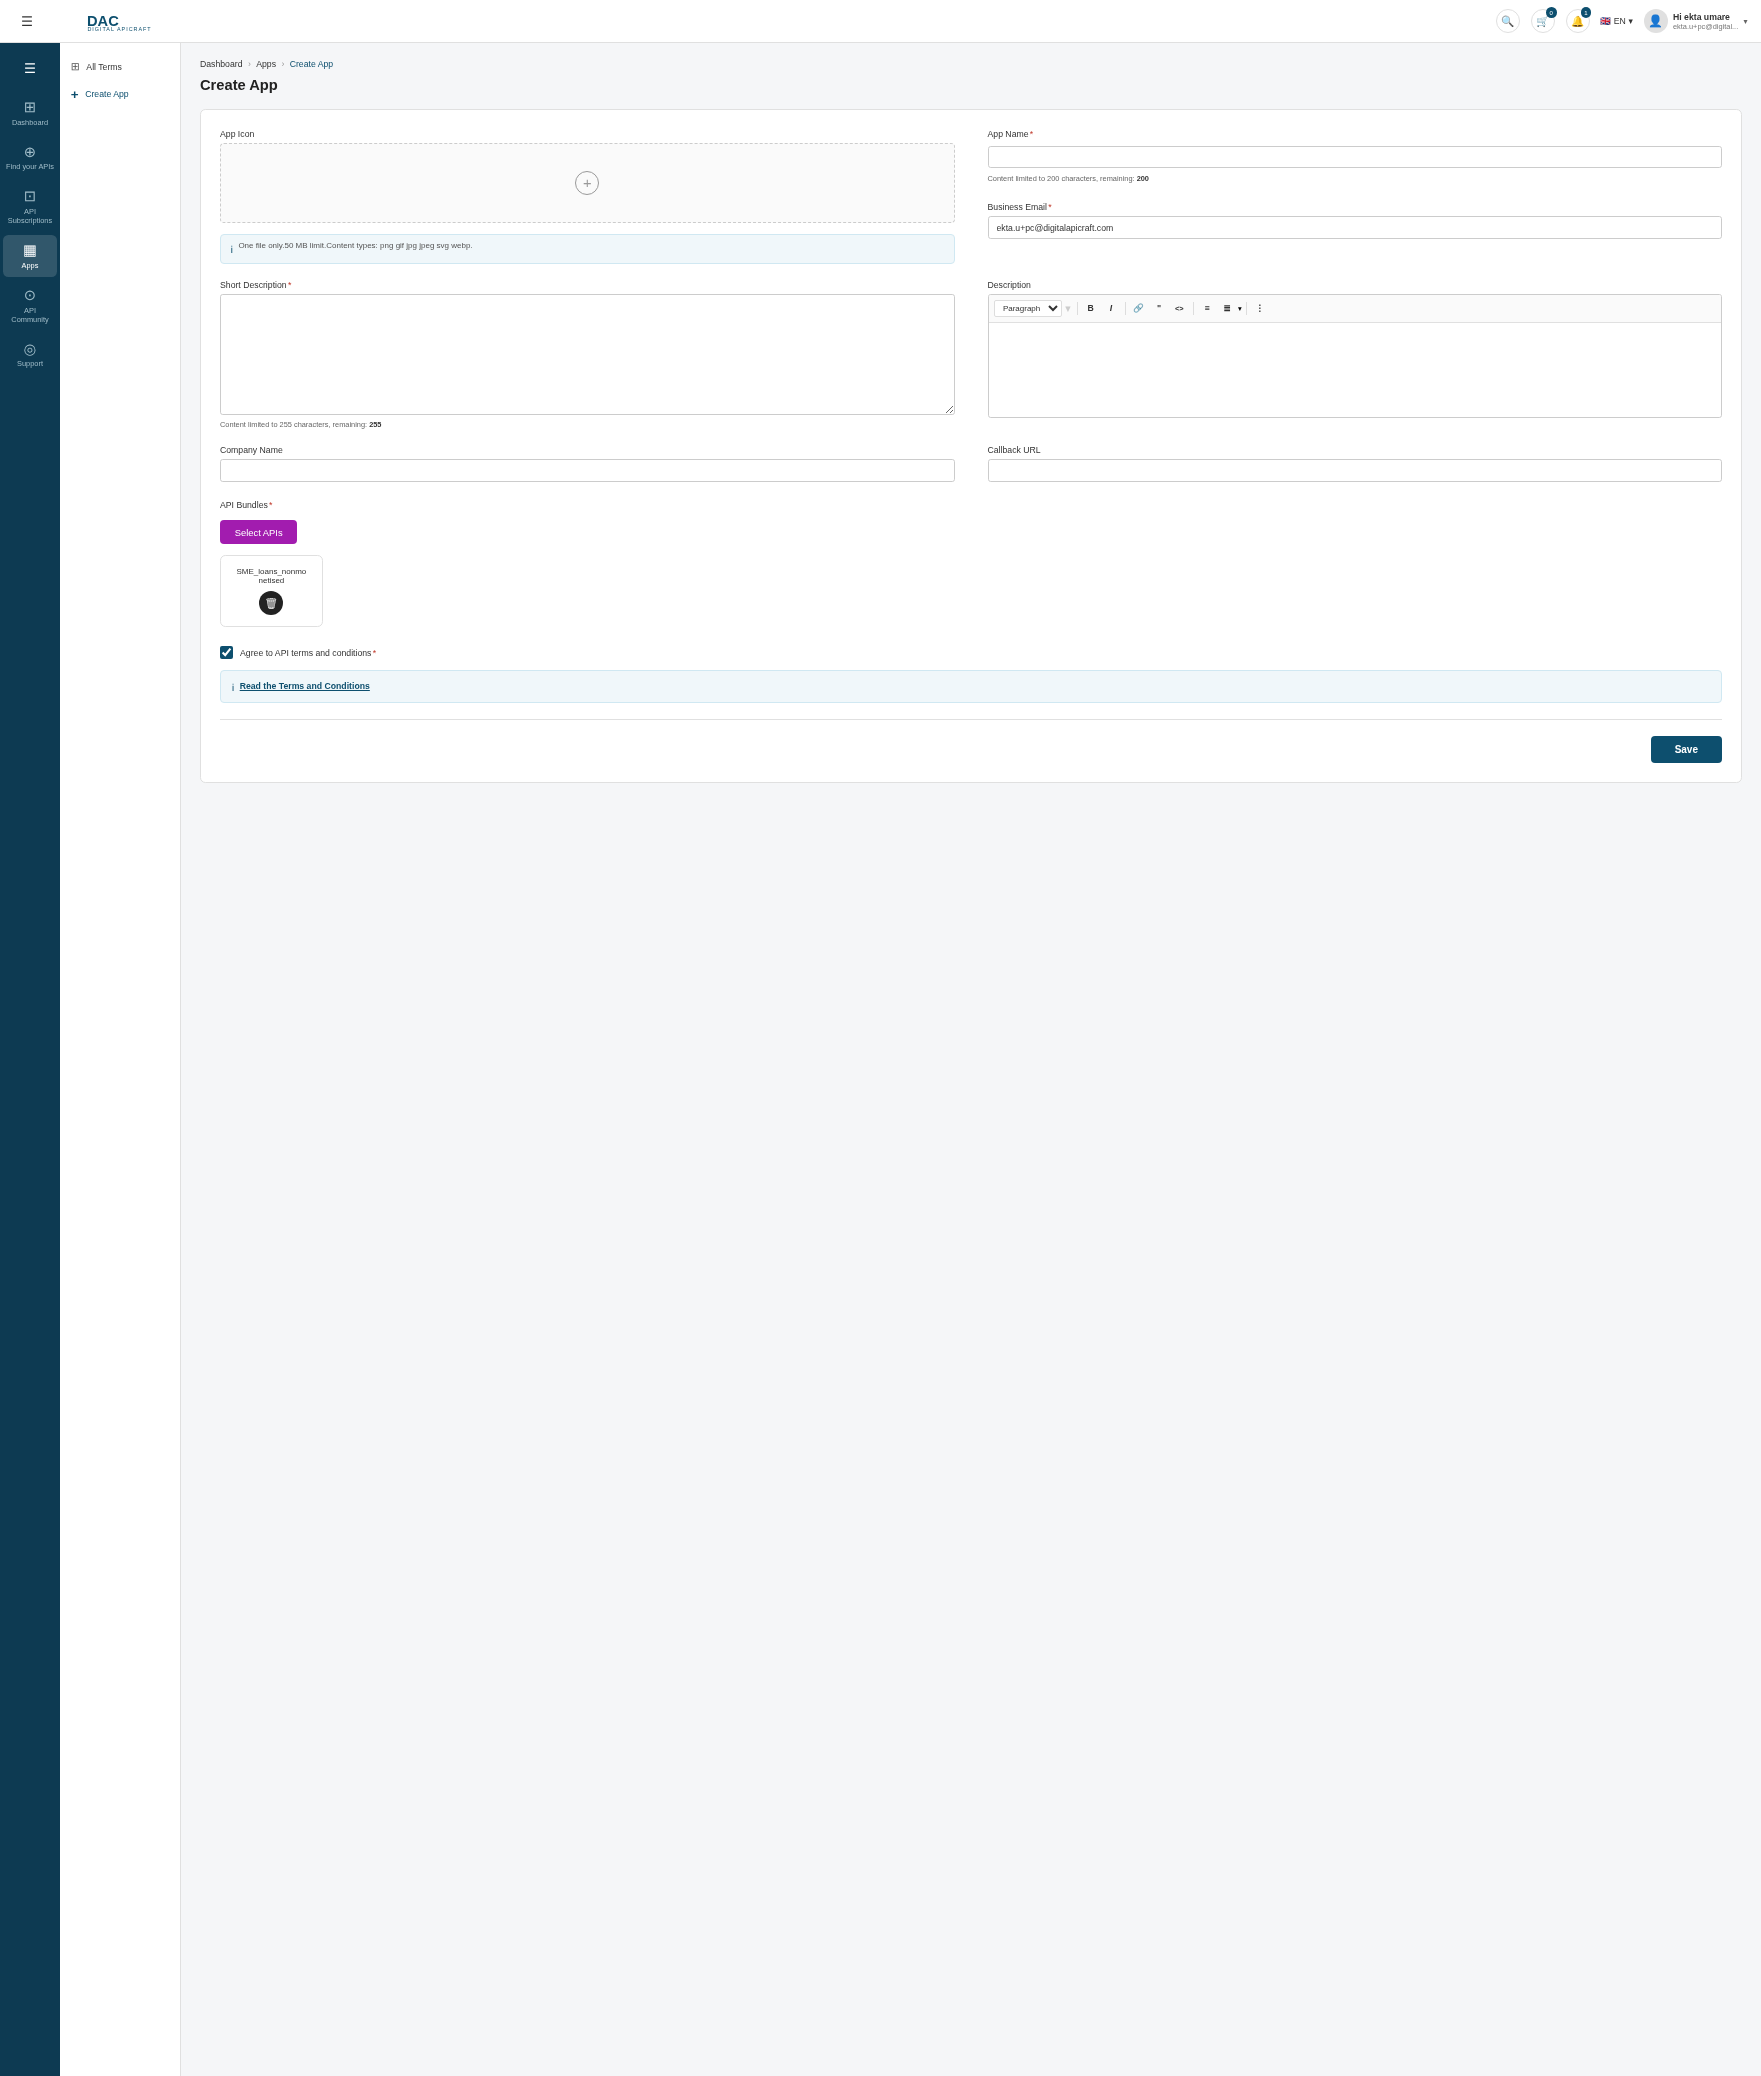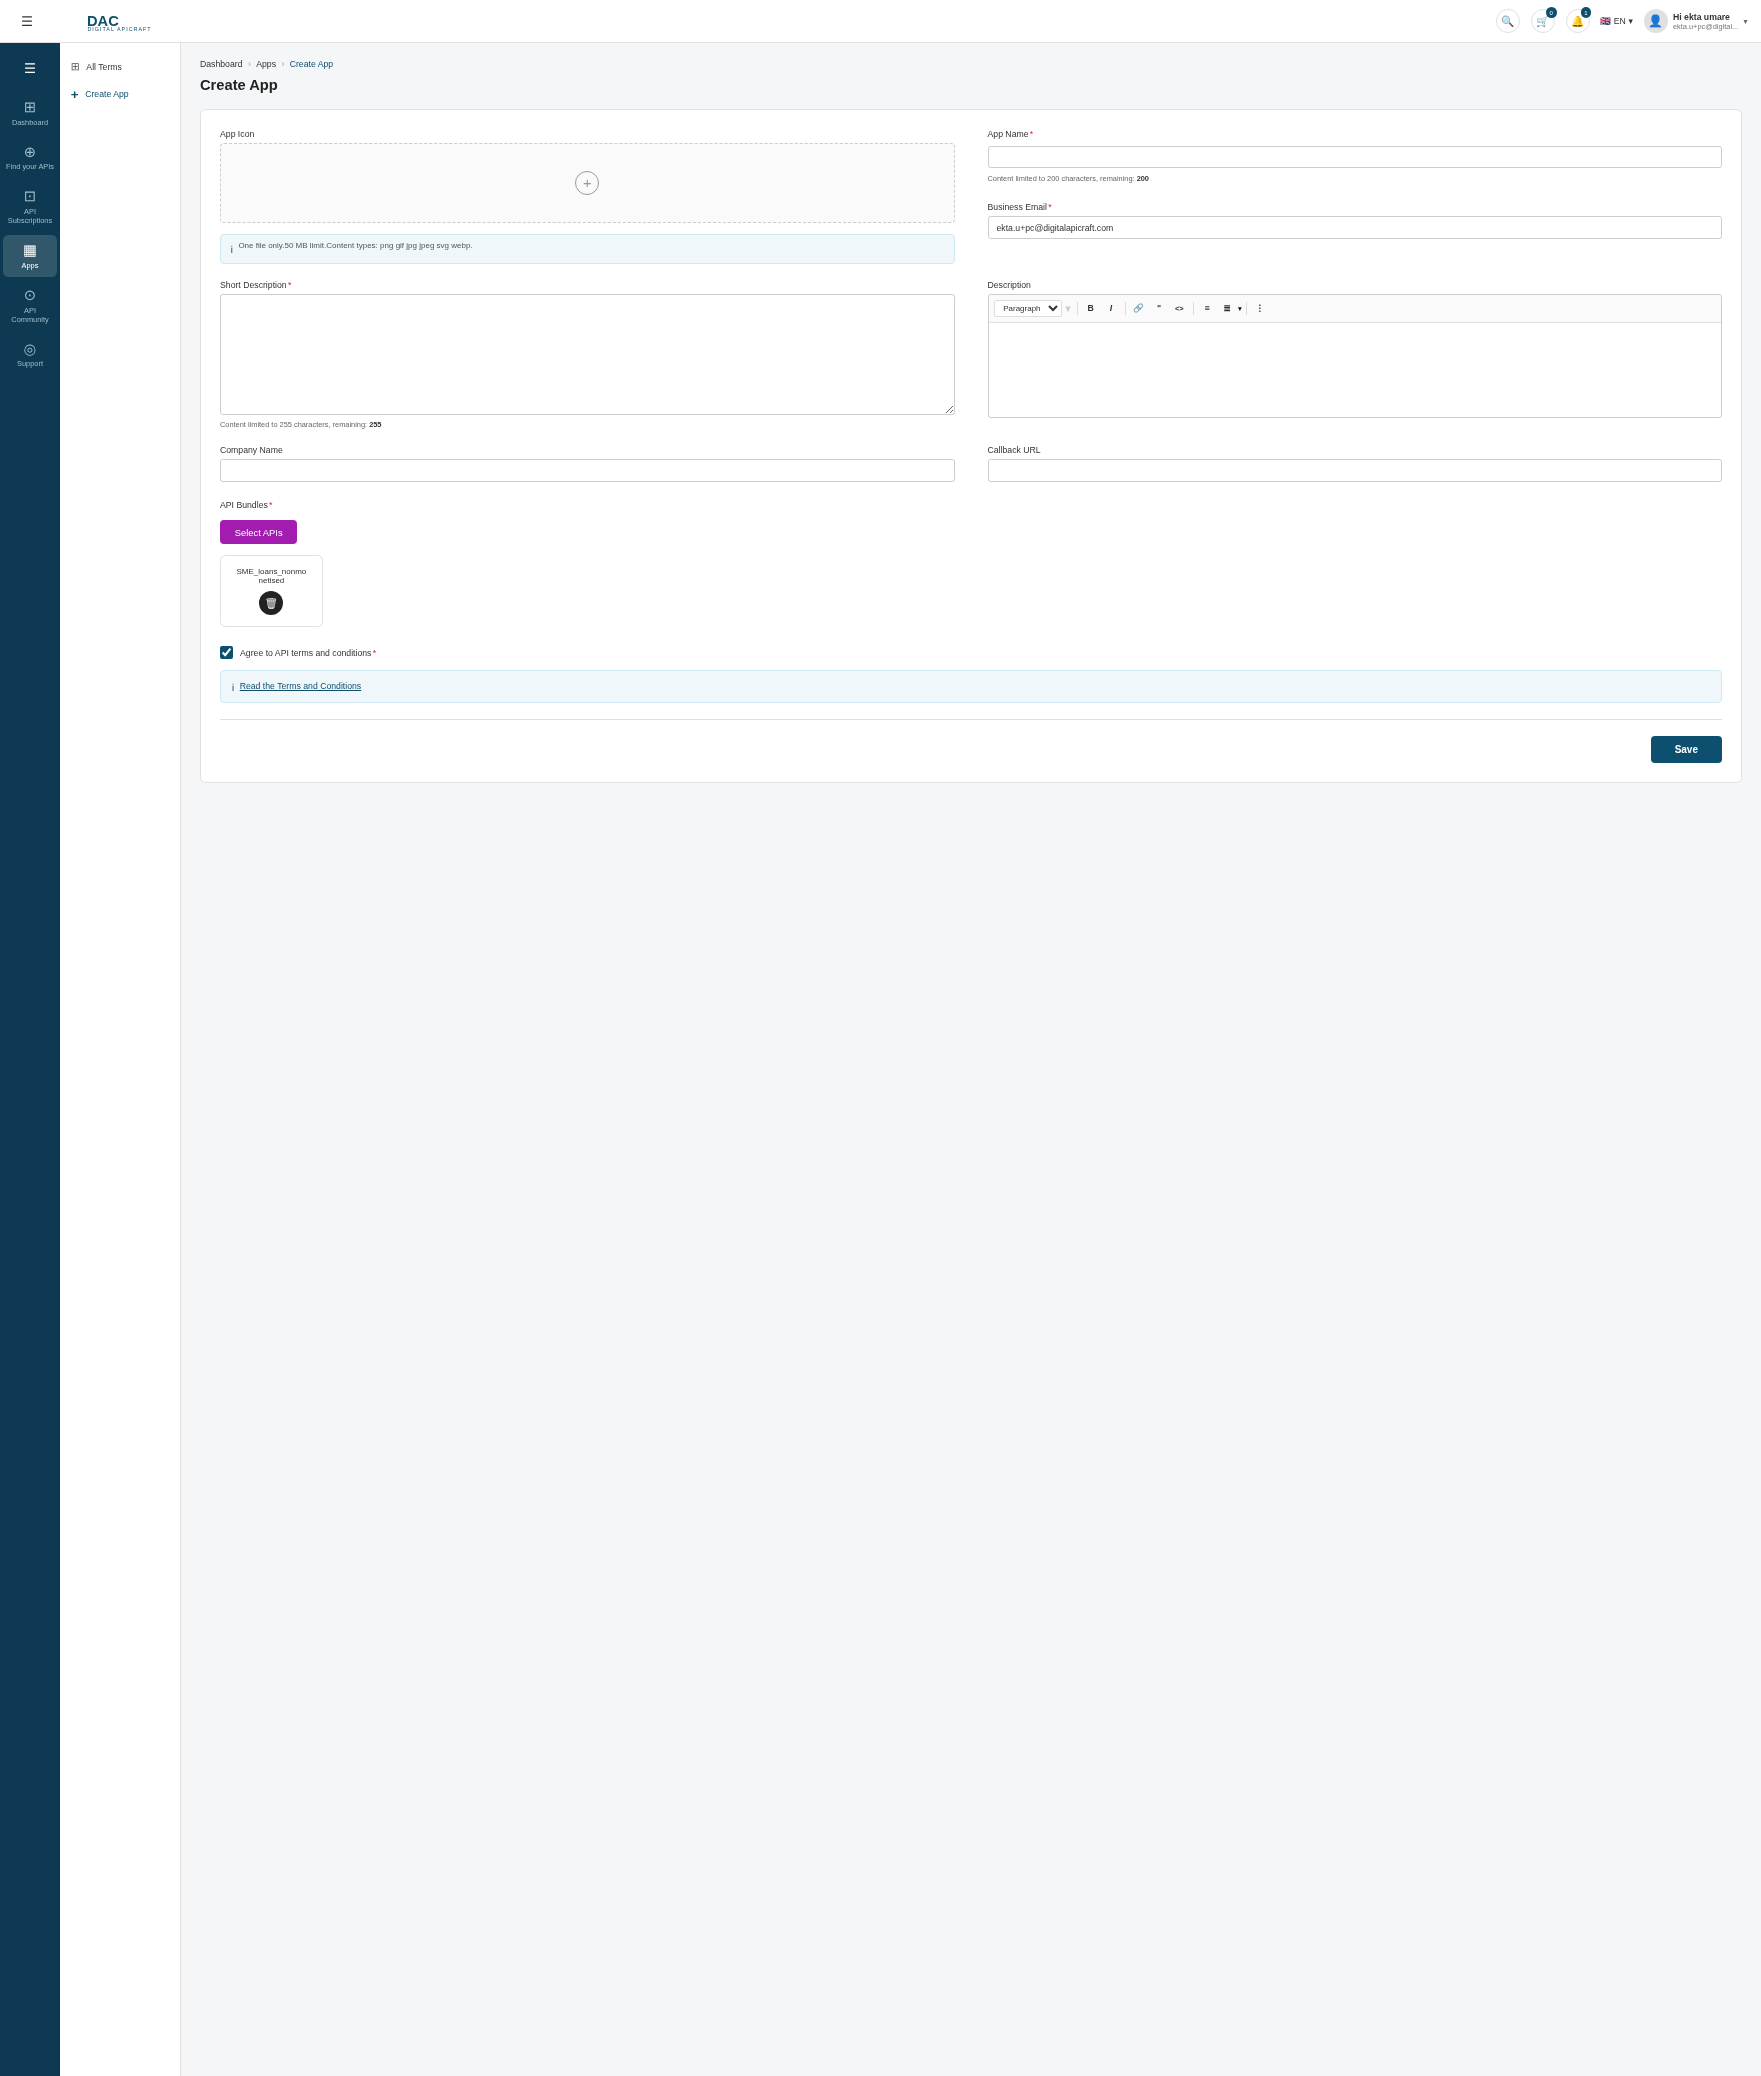--- a/index.html
+++ b/index.html
@@ -278,21 +278,20 @@
     }
     .rich-toolbar select {
       border: 0.7px solid #ddd;
       border-radius: 2px;
       padding: 2px 4px;
       font-size: 8px;
       color: #333;
       background: #fff;
       cursor: pointer;
       outline: none;
-      text-align: center;
     }
     .rich-btn {
       width: 19px;
       height: 19px;
       border: none;
       background: transparent;
       cursor: pointer;
       border-radius: 2px;
       display: flex;
       align-items: center;
@@ -371,21 +370,21 @@
     .terms-info {
       display: flex;
       align-items: center;
       gap: 5.4px;
       background: #f0f7fa;
       border: 0.7px solid #d0e8f2;
       border-radius: 4px;
       padding: 8px 10.7px;
       font-size: 8.7px;
     }
-    .terms-link { color: #0d4f6e; font-weight: 400; cursor: pointer; text-decoration: underline; }
+    .terms-link { color: #0d4f6e; font-weight: 700; cursor: pointer; text-decoration: underline; }
 
     
     .divider { border: none; border-top: 0.7px solid #e0e0e0; margin: 16px 0; }
 
     
     .save-row {
       display: flex;
       justify-content: flex-end;
     }
     .save-btn {

